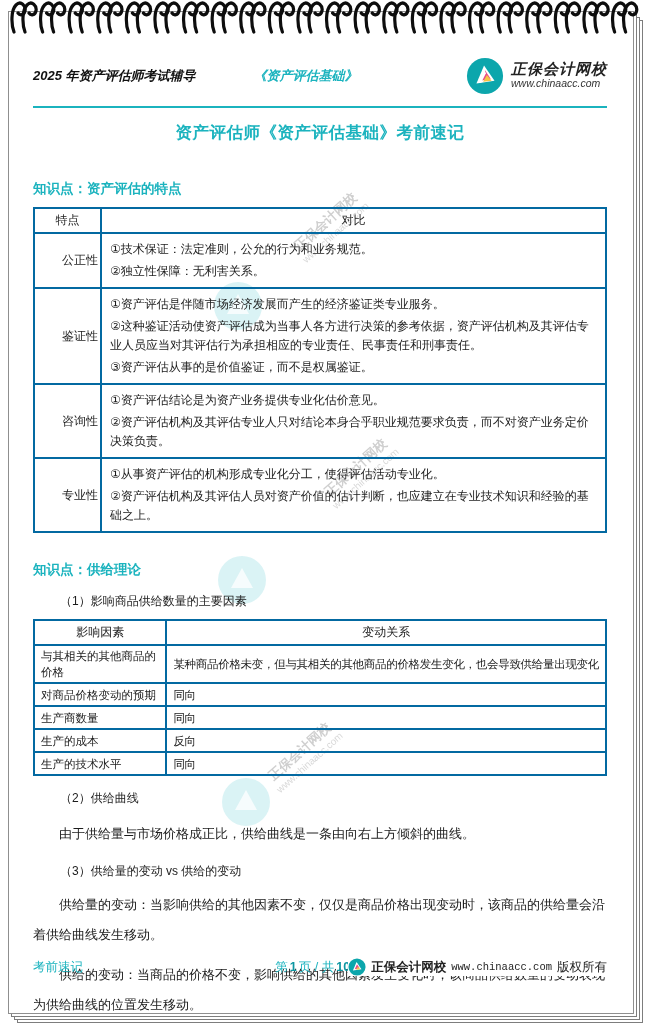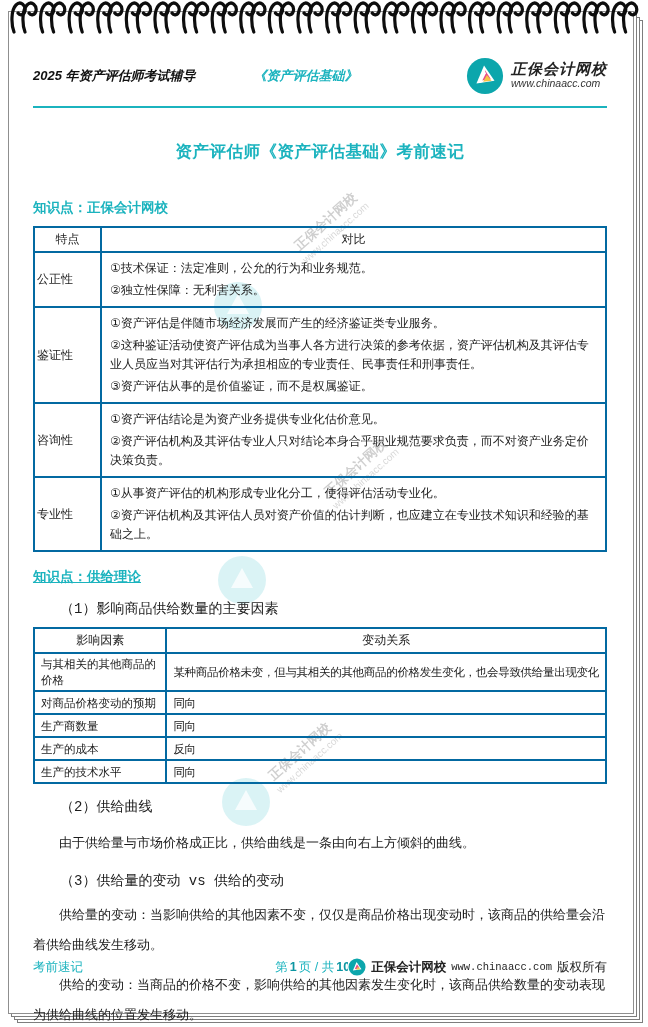--- a/index.html
+++ b/index.html
@@ -43,31 +43,31 @@
   .inner{padding:0 25px;}
   .page-header{margin-top:46px;display:flex;align-items:center;font-style:italic;}
   .course{font-size:13px;font-weight:bold;color:#111;}
   .subject{font-size:13px;font-weight:bold;color:var(--accent);margin-left:58px;}
   .brand{margin-left:auto;display:flex;align-items:center;gap:7px;}
   .brand-text{display:flex;flex-direction:column;line-height:15px;}
   .brand-name{font-size:15px;font-weight:bold;color:#222;letter-spacing:1px;}
   .brand-url{font-size:10.5px;color:#333;}
   .header-rule{height:2px;background:var(--accent);margin-top:11px;}
   .doc-title{
-    margin-top:33px;text-align:center;font-size:16.5px;font-weight:bold;
+    margin-top:14px;text-align:center;font-size:16.5px;font-weight:bold;
     color:var(--accent);letter-spacing:.5px;
   }
   .kp{font-size:13.5px;font-weight:bold;color:var(--accent);}
   .kp1{margin-top:36px;}
-  .kp2{margin-top:16px;text-decoration:underline;}
-  .subhead{font-size:14px;color:#1c1c1c;margin:14px 0 0 27px;font-family:Liberation Mono, monospace;}
+  .kp2{margin-top:28px;}
+  .subhead{font-size:12px;color:#1c1c1c;margin:14px 0 0 27px;}
   table{width:100%;border-collapse:collapse;margin-top:9px;}
   th,td{border:2px solid #0369a1;font-weight:normal;}
   th{font-size:12px;padding:3px 4px;text-align:center;color:#222;}
-  .t1 td.feat{width:57px;text-align:left;font-size:12px;padding:2px;}
+  .t1 td.feat{width:57px;text-align:right;font-size:12px;padding:2px;}
   .t1 td.detail{padding:3px 8px;font-size:12px;}
   .t1 .item{line-height:19px;margin:3px 0;}
   .t2 td{font-size:11.5px;padding:2px 6px;line-height:16px;height:17px;}
   .t2 td.factor{width:158px;}
   .t2 td.rel{letter-spacing:-.3px;white-space:nowrap;overflow:hidden;}
   .para{font-size:13px;line-height:30px;text-indent:2em;margin:10px 0 0 0;}
   .para1{margin-top:12px;}
   
   .footer{
     position:absolute;left:25px;right:25px;bottom:36px;
@@ -124,21 +124,21 @@
             <span class="brand-name">正保会计网校</span>
             <span class="brand-url">www.chinaacc.com</span>
           </span>
         </span>
       </div>
 
       <div class="header-rule"></div>
 
       <div class="doc-title">资产评估师《资产评估基础》考前速记</div>
 
-      <div class="kp kp1">知识点：正保会计网校</div>
+      <div class="kp kp1">知识点：资产评估的特点</div>
 
       <table class="t1">
         <tbody>
             <tr>
           <th style="width:57px;">特点</th>
           <th>对比</th>
         </tr>
         <tr>
           <td class="feat">公正性</td>
           <td class="detail">

